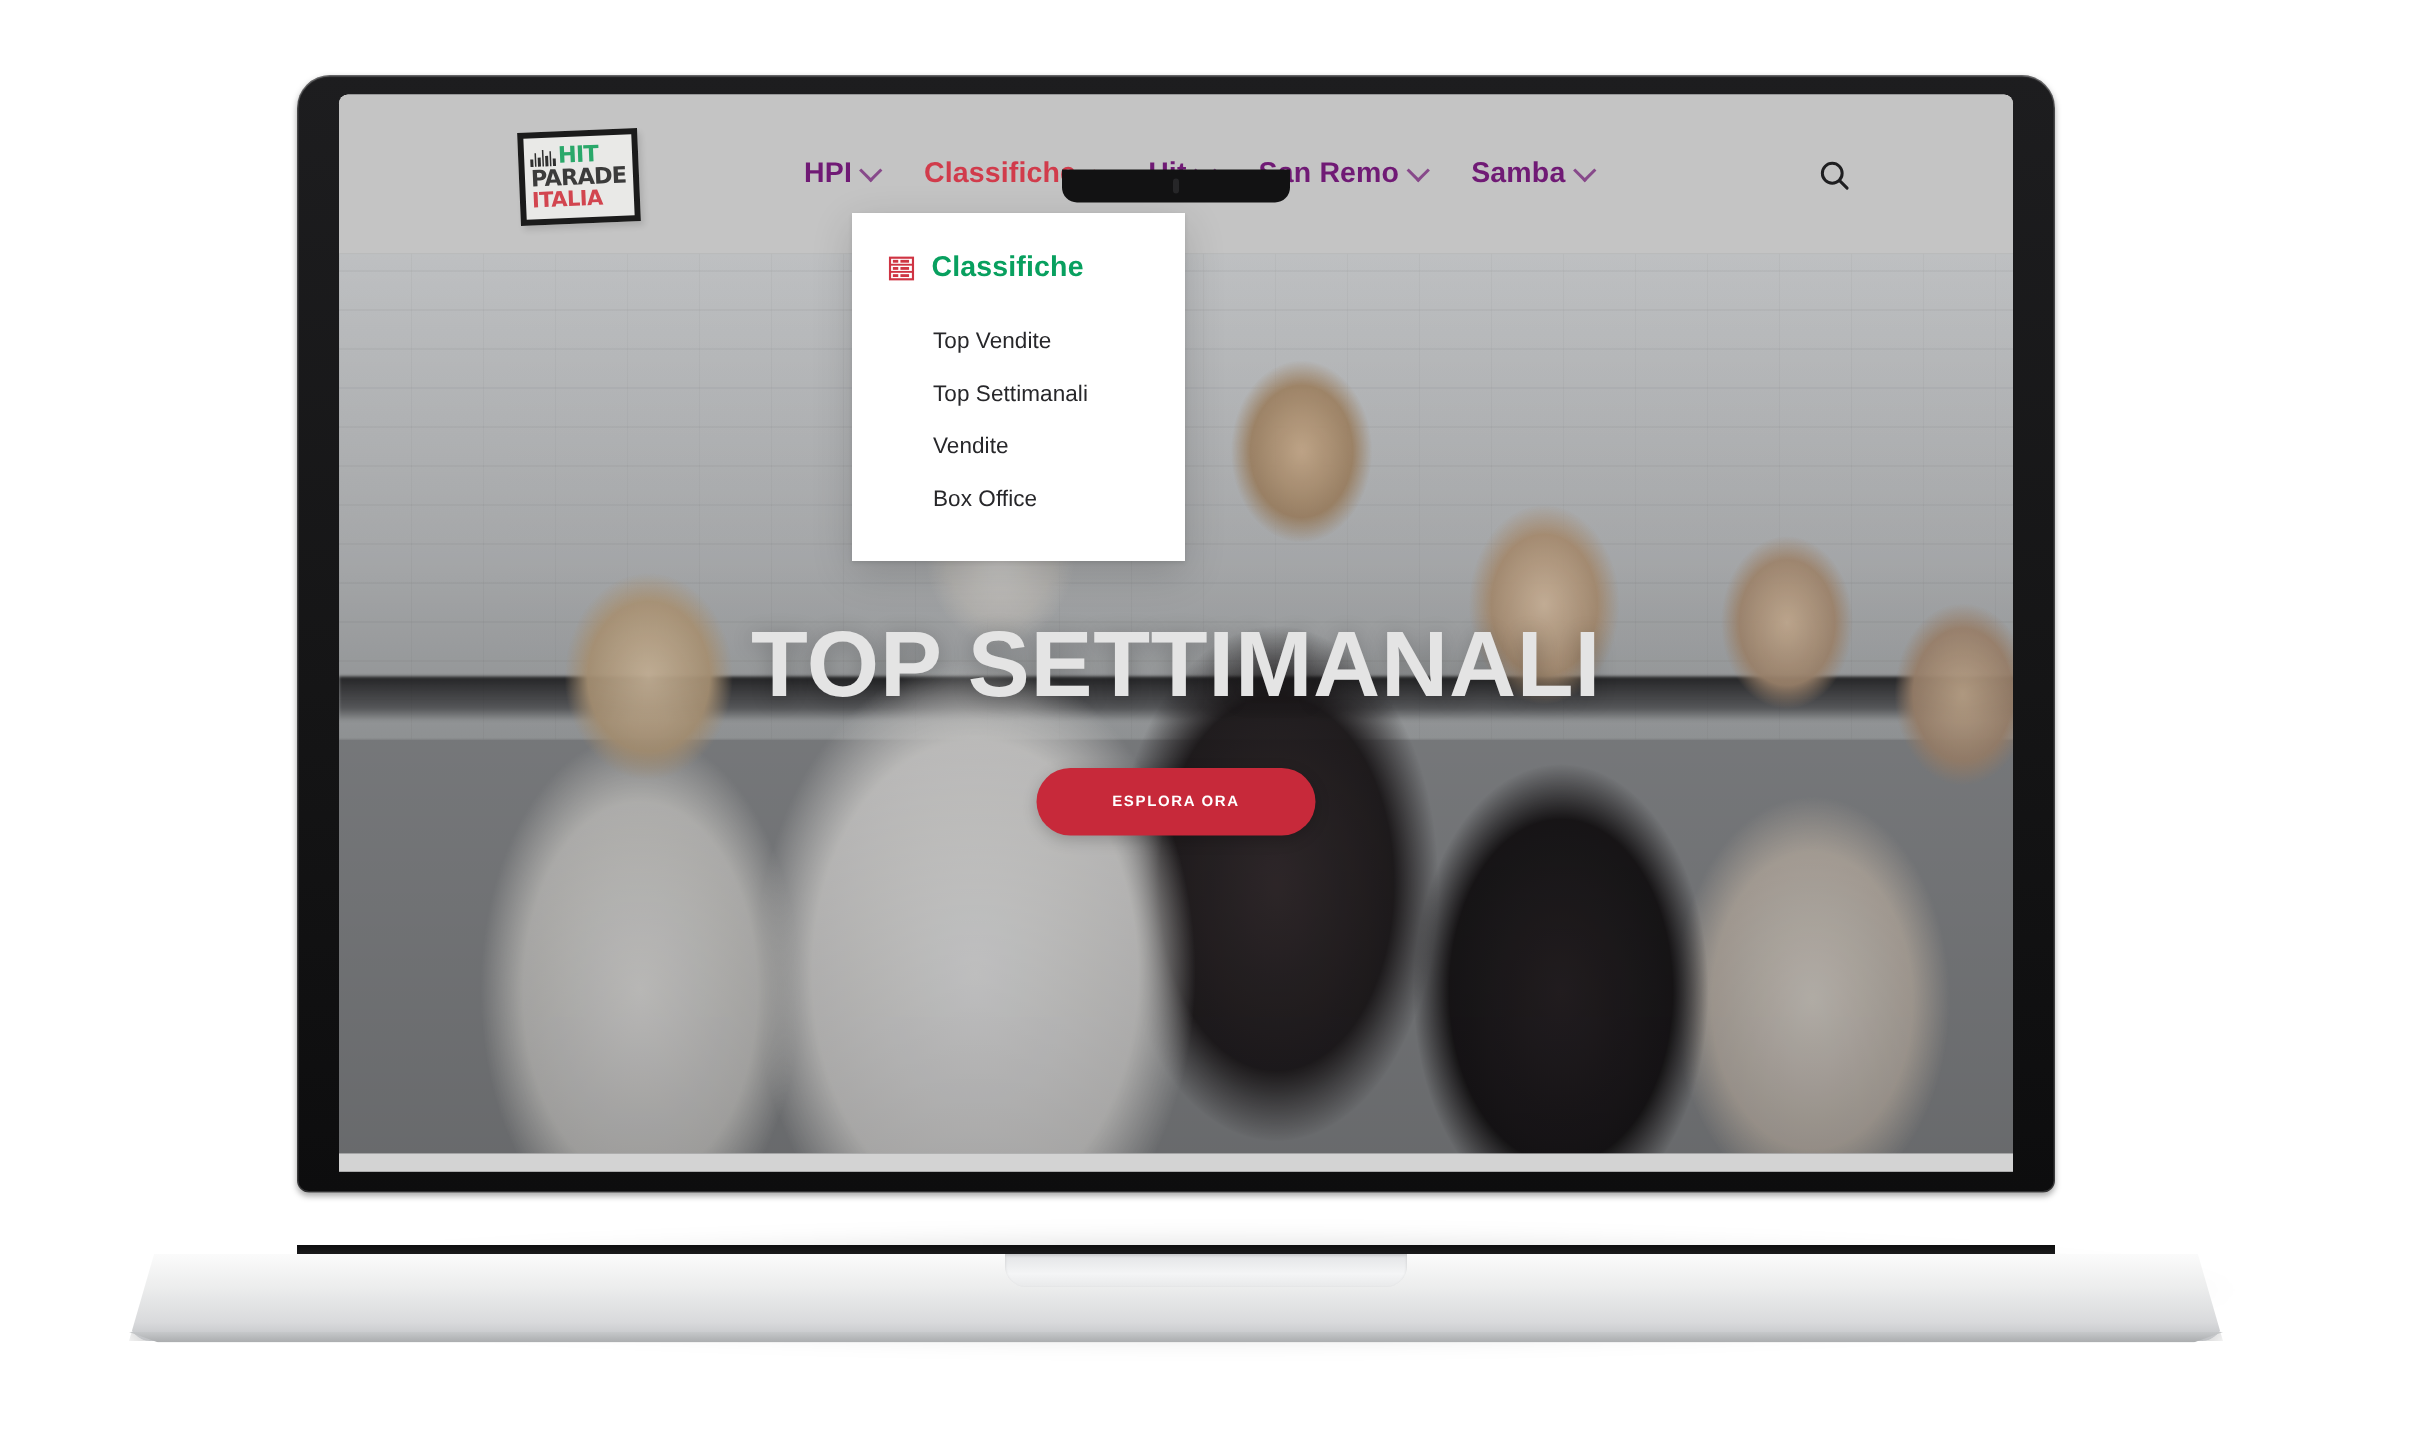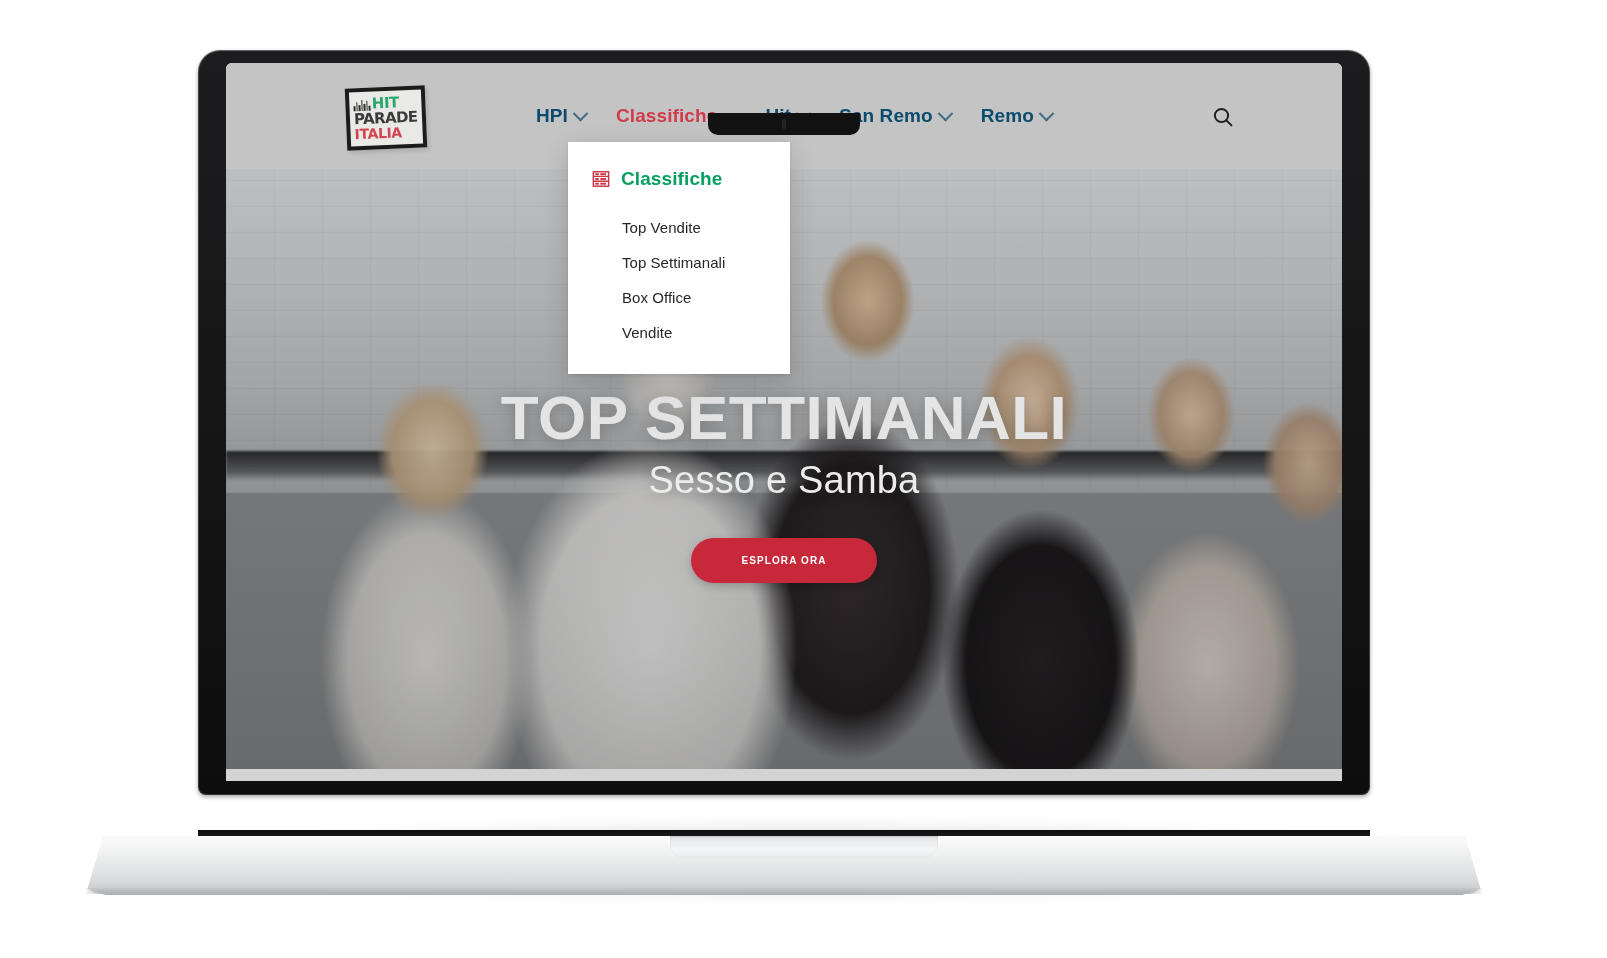--- a/index.html
+++ b/index.html
@@ -189,21 +189,21 @@
     display: flex;
     align-items: center;
     gap: 30px;
   }
   .nav-item {
     display: flex;
     align-items: center;
     gap: 7px;
     font-size: 19px;
     font-weight: 700;
-    color: #0c4a6e;
+    color: #701a75;
     cursor: pointer;
     letter-spacing: 0.1px;
     white-space: nowrap;
   }
   .nav-item.active { color: #d13b4b; }
   .chev {
     display: inline-block;
     width: 9px; height: 9px;
     border-right: 2px solid currentColor;
     border-bottom: 2px solid currentColor;
@@ -419,21 +419,21 @@
           </div>
           <div class="nav-item">
             <span>Hit</span>
             <span class="chev"></span>
           </div>
           <div class="nav-item">
             <span>San Remo</span>
             <span class="chev"></span>
           </div>
           <div class="nav-item">
-            <span>Remo</span>
+            <span>Samba</span>
             <span class="chev"></span>
           </div>
         </nav>
 
         <div class="search-btn">
           <svg width="24" height="24" viewBox="0 0 24 24" fill="none">
             <circle cx="10.5" cy="10.5" r="6.6" stroke="#1f1f21" stroke-width="2"></circle>
             <line x1="15.4" y1="15.4" x2="20.4" y2="20.4" stroke="#1f1f21" stroke-width="2" stroke-linecap="round"></line>
           </svg>
         </div>
@@ -448,35 +448,34 @@
               <rect x="9.2" y="3.6" width="6.4" height="2.1" fill="#cf3443"></rect>
               <rect x="3.6" y="8.9" width="4" height="2.1" fill="#cf3443"></rect>
               <rect x="9.2" y="8.9" width="6.4" height="2.1" fill="#cf3443"></rect>
               <rect x="3.6" y="14.2" width="4" height="2.1" fill="#cf3443"></rect>
               <rect x="9.2" y="14.2" width="6.4" height="2.1" fill="#cf3443"></rect>
             </svg>
             <span class="dd-head-label">Classifiche</span>
           </div>
           <div class="dd-item">Top Vendite</div>
           <div class="dd-item">Top Settimanali</div>
+          <div class="dd-item">Vendite</div>
           <div class="dd-item">Box Office</div>
-          <div class="dd-item">Vendite</div>
         </div>
       </header>
 
       <section class="hero">
         <div class="hero-photo"></div>
         <div class="hero-wall"></div>
         <div class="hero-ledge"></div>
         <div class="hero-figures"></div>
         <div class="hero-scrim"></div>
 
         <div class="hero-content">
           <h1 class="hero-title">TOP SETTIMANALI</h1>
-          <p class="hero-sub">Sesso e Samba</p>
           <button class="cta">ESPLORA ORA</button>
         </div>
       </section>
 
       <div class="page-strip"></div>
     </div>
 
     <div class="notch">
       <div class="notch-dot"></div>
     </div>

